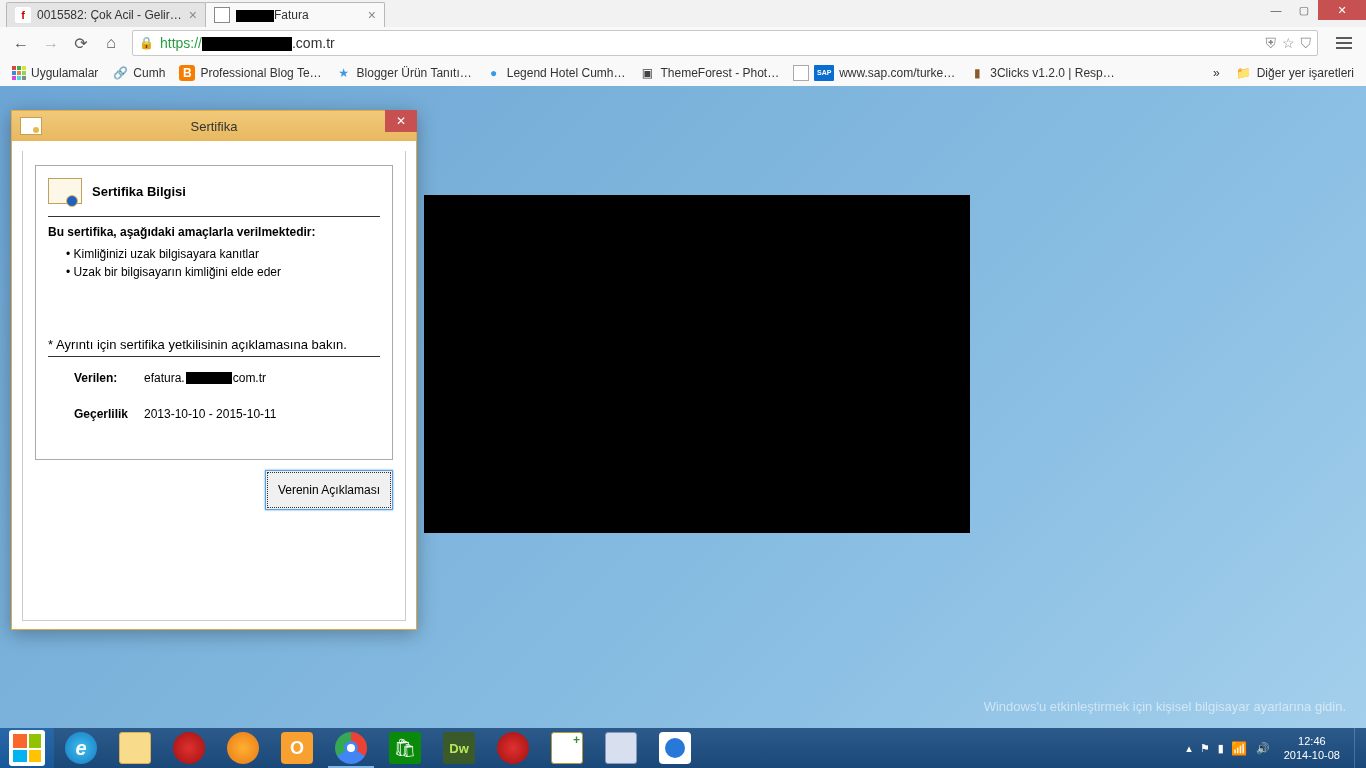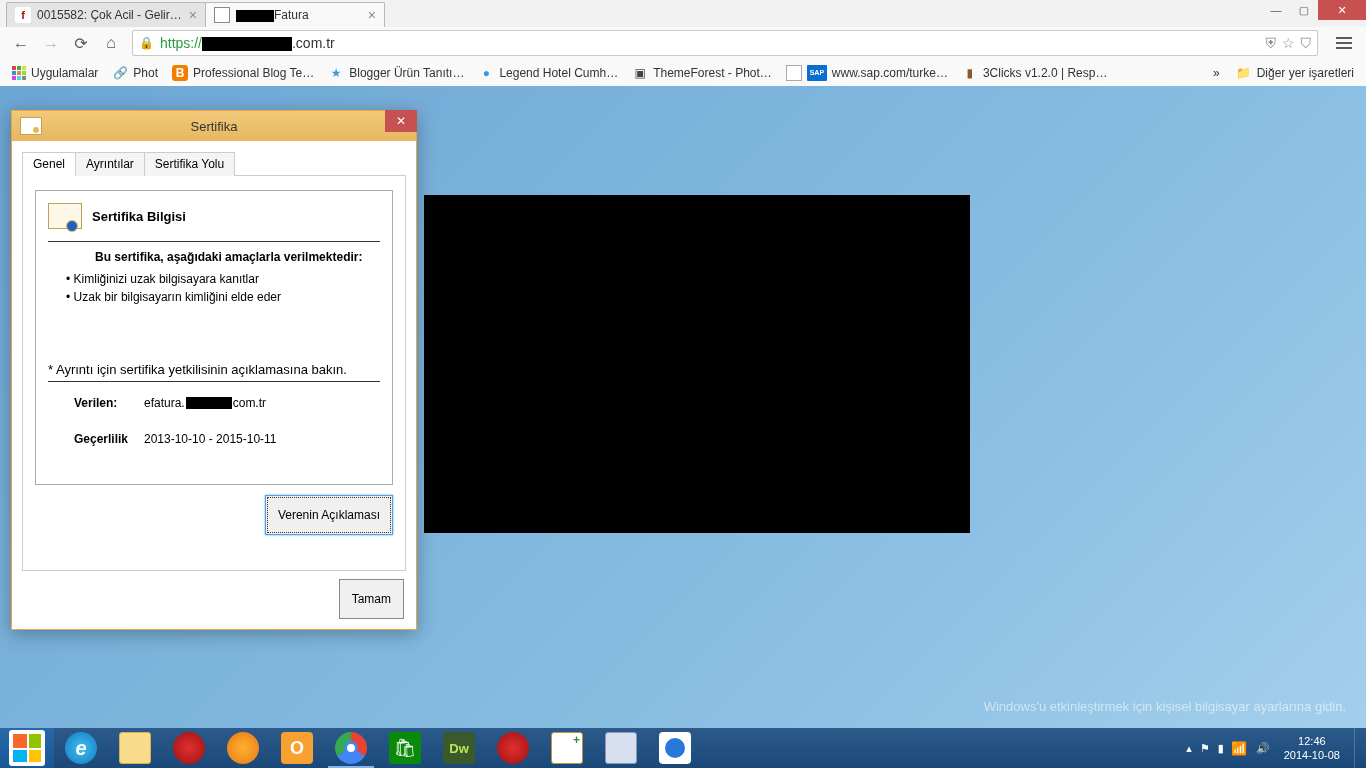--- a/index.html
+++ b/index.html
@@ -58,21 +58,21 @@
 .cert-tabs { display:flex; border-bottom:1px solid #ccc; margin-bottom:0; }
 .cert-tab { padding:4px 10px; font-size:12px; border:1px solid #ccc; border-bottom:none; background:#f4f4f4; margin-right:-1px; cursor:pointer; position:relative; top:1px; }
 .cert-tab.active { background:#fff; border-bottom:1px solid #fff; }
 .cert-panel { border:1px solid #ccc; border-top:none; flex:1; padding:14px 12px 10px 12px; display:flex; flex-direction:column; background:#fff; }
 .cert-info-box { border:1px solid #aaa; padding:12px 12px 16px 12px; flex:0 0 auto; background:#fff; }
 .cert-header { display:flex; align-items:center; gap:10px; margin-bottom:12px; }
 .cert-big-icon { width:34px; height:26px; border:1px solid #bfa060; background:#fdf7e8; position:relative; }
 .cert-big-icon::after { content:""; position:absolute; right:3px; bottom:-4px; width:10px; height:10px; background:#2060c0; border-radius:50%; border:1px solid #e8c050; }
 .cert-header-title { font-weight:bold; font-size:13px; }
 .cert-hr { border:none; border-top:1px solid #333; margin:4px 0 8px 0; }
-.cert-purpose { font-weight:bold; font-size:12px; margin-bottom:6px;margin-left:47px; }
+.cert-purpose { font-weight:bold; font-size:12px; margin-bottom:6px; }
 .cert-bullets { list-style:none; padding-left:18px; font-size:12px; line-height:1.5; }
 .cert-bullets li::before { content:"• "; }
 .cert-note { font-size:13px; margin-top:56px; margin-bottom:4px; }
 .cert-fields { margin-top:14px; padding-left:26px; font-size:12px; }
 .cert-row { display:flex; margin-bottom:22px; }
 .cert-label { font-weight:bold; width:70px; }
 .cert-value { display:flex; align-items:center; }
 .cert-value .redact { display:inline-block; width:46px; height:12px; background:#000; margin:0 1px; }
 .cert-buttons-inner { display:flex; justify-content:flex-end; margin-top:10px; }
 .cert-btn { padding:12px 12px; font-size:12px; background:#f0f0f0; border:1px solid #888; cursor:pointer; }
@@ -175,21 +175,21 @@
           <i></i>
           <i></i>
           <i></i>
           <i></i>
           <i></i>
         </span>
       <span>Uygulamalar</span>
     </div>
     <div class="bk-item">
         <span class="bk-icon" style="color:#3a9a3a">🔗</span>
-        <span>Phot</span>
+        <span>Cumh</span>
       </div>
     <div class="bk-item">
         <span class="bk-icon" style="background:#f57d00;color:#fff;border-radius:3px;font-weight:bold">B</span>
         <span>Professional Blog Te…</span>
       </div>
     <div class="bk-item">
         <span class="bk-icon" style="color:#3a9ae0">★</span>
         <span>Blogger Ürün Tanıtı…</span>
       </div>
     <div class="bk-item">
@@ -221,25 +221,20 @@
   <div class="black-box"></div>
 </div>
 
 <div class="cert-dialog">
   <div class="cert-titlebar">
     <div class="cert-title-icon"></div>
     <div class="cert-title">Sertifika</div>
     <div class="cert-close">✕</div>
   </div>
   <div class="cert-body">
-    <div class="cert-tabs">
-      <div class="cert-tab active">Genel</div>
-      <div class="cert-tab">Ayrıntılar</div>
-      <div class="cert-tab">Sertifika Yolu</div>
-    </div>
     <div class="cert-panel">
       <div class="cert-info-box">
         <div class="cert-header">
           <div class="cert-big-icon"></div>
           <div class="cert-header-title">Sertifika Bilgisi</div>
         </div>
         <hr class="cert-hr">
         <div class="cert-purpose">Bu sertifika, aşağıdaki amaçlarla verilmektedir:</div>
         <ul class="cert-bullets">
           <li>Kimliğinizi uzak bilgisayara kanıtlar</li>
@@ -259,23 +254,20 @@
           <div class="cert-row" style="">
             <div class="cert-label">Geçerlilik</div>
             <div class="cert-value">2013-10-10  -  2015-10-11</div>
           </div>
         </div>
       </div>
       <div class="cert-buttons-inner">
         <button class="cert-btn focus">Verenin Açıklaması</button>
       </div>
     </div>
-    <div class="cert-footer">
-      <button class="cert-btn">Tamam</button>
-    </div>
   </div>
 </div>
 
 <div class="watermark">
   <div class="wm-sub">Windows'u etkinleştirmek için kişisel bilgisayar ayarlarına gidin.</div>
 </div>
 
 <div class="taskbar">
   <div class="task-left">
     <div class="task-btn start">

